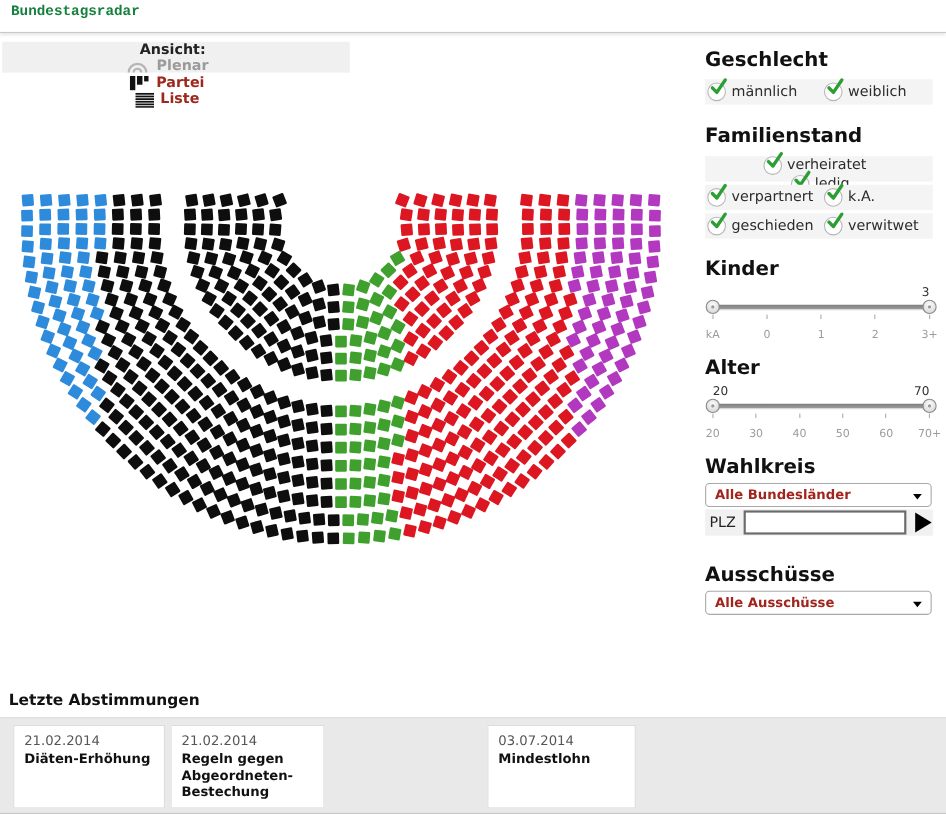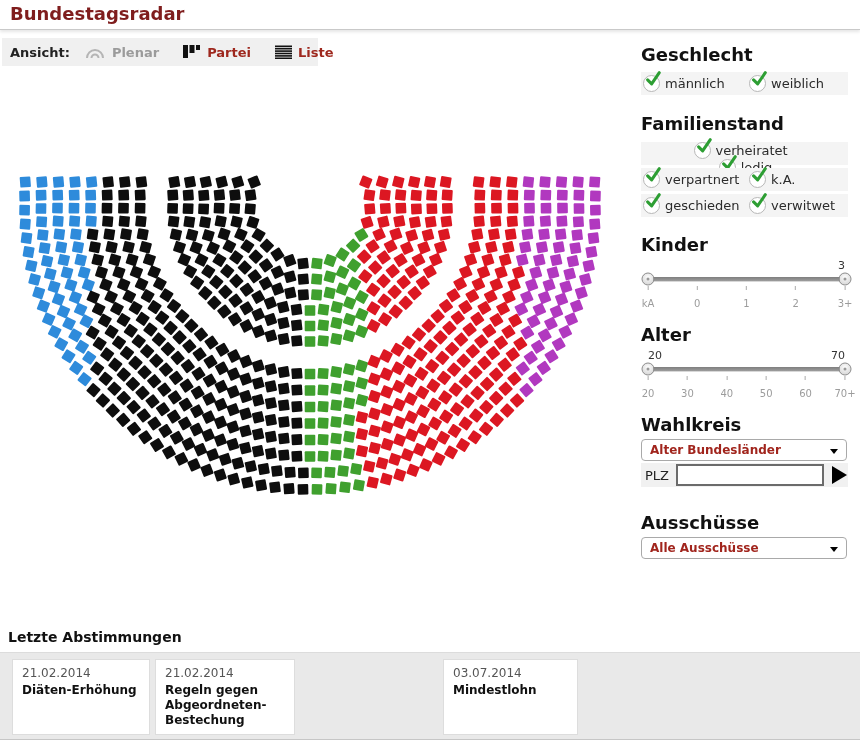--- a/index.html
+++ b/index.html
@@ -1,24 +1,24 @@
 <!DOCTYPE html>
 <html><head>
 <meta charset="utf-8">
 <style>
   html,body{margin:0;padding:0;background:#fff;}
   #app{position:relative;width:860px;height:741px;background:#fff;overflow:hidden;
        font-family:"DejaVu Sans","Liberation Sans",sans-serif;color:#1a1a1a;}
   
   .topbar{position:absolute;left:0;top:0;width:860px;height:29px;background:#fff;
           border-bottom:1px solid #c9c9c9;box-shadow:0 2px 3px rgba(0,0,0,.10);}
-  .topbar h1{position:absolute;left:10px;top:3px;margin:0;font-size:18px;font-weight:bold;color:#7f1d1d;}
+  .topbar h1{position:absolute;left:10px;top:3px;margin:0;font-size:13px;font-weight:bold;color:#15803d;font-family:Liberation Mono, monospace;}
   
   .viewbar{position:absolute;left:2px;top:38px;width:316px;height:28px;background:#f0f0f0;
-           display:flex;align-items:center;padding-left:8px;box-sizing:border-box;}
+           display:flex;align-items:center;padding-left:8px;box-sizing:border-box;flex-direction:column;}
   .viewbar .vlabel{font-size:13px;font-weight:bold;color:#222;margin-right:14px;}
   .viewitem{display:flex;align-items:center;margin-right:24px;cursor:pointer;}
   .viewitem .ic{margin-right:6px;display:inline-flex;}
   .viewitem span.txt{font-size:13px;font-weight:bold;}
   .viewitem.current span.txt{color:#9b9b9b;}
   .viewitem.link span.txt{color:#9e281e;}
   
   #parliament{position:absolute;left:0;top:170px;}
   
   .side-h{position:absolute;left:641px;margin:0;font-size:18px;font-weight:bold;color:#111;}
@@ -855,21 +855,21 @@
       <span class="tick" style="left:20%;"><i></i><em>30</em></span>
       <span class="tick" style="left:40%;"><i></i><em>40</em></span>
       <span class="tick" style="left:60%;"><i></i><em>50</em></span>
       <span class="tick" style="left:80%;"><i></i><em>60</em></span>
       <span class="tick" style="left:100%;"><i></i><em>70+</em></span>
     </div>
   </div>
 
   <h2 class="side-h" style="top:414px;">Wahlkreis</h2>
   <div class="selbox" style="top:439px;">
-    <span class="seltxt">Alter Bundesländer</span>
+    <span class="seltxt">Alle Bundesländer</span>
     <span class="arr"></span>
   </div>
   <div class="plzrow" style="top:463px;">
     <label>PLZ</label>
     <input type="text" value="" style="">
     <span class="plzgo"></span>
   </div>
 
   <h2 class="side-h" style="top:512px;">Ausschüsse</h2>
   <div class="selbox" style="top:537px;">

